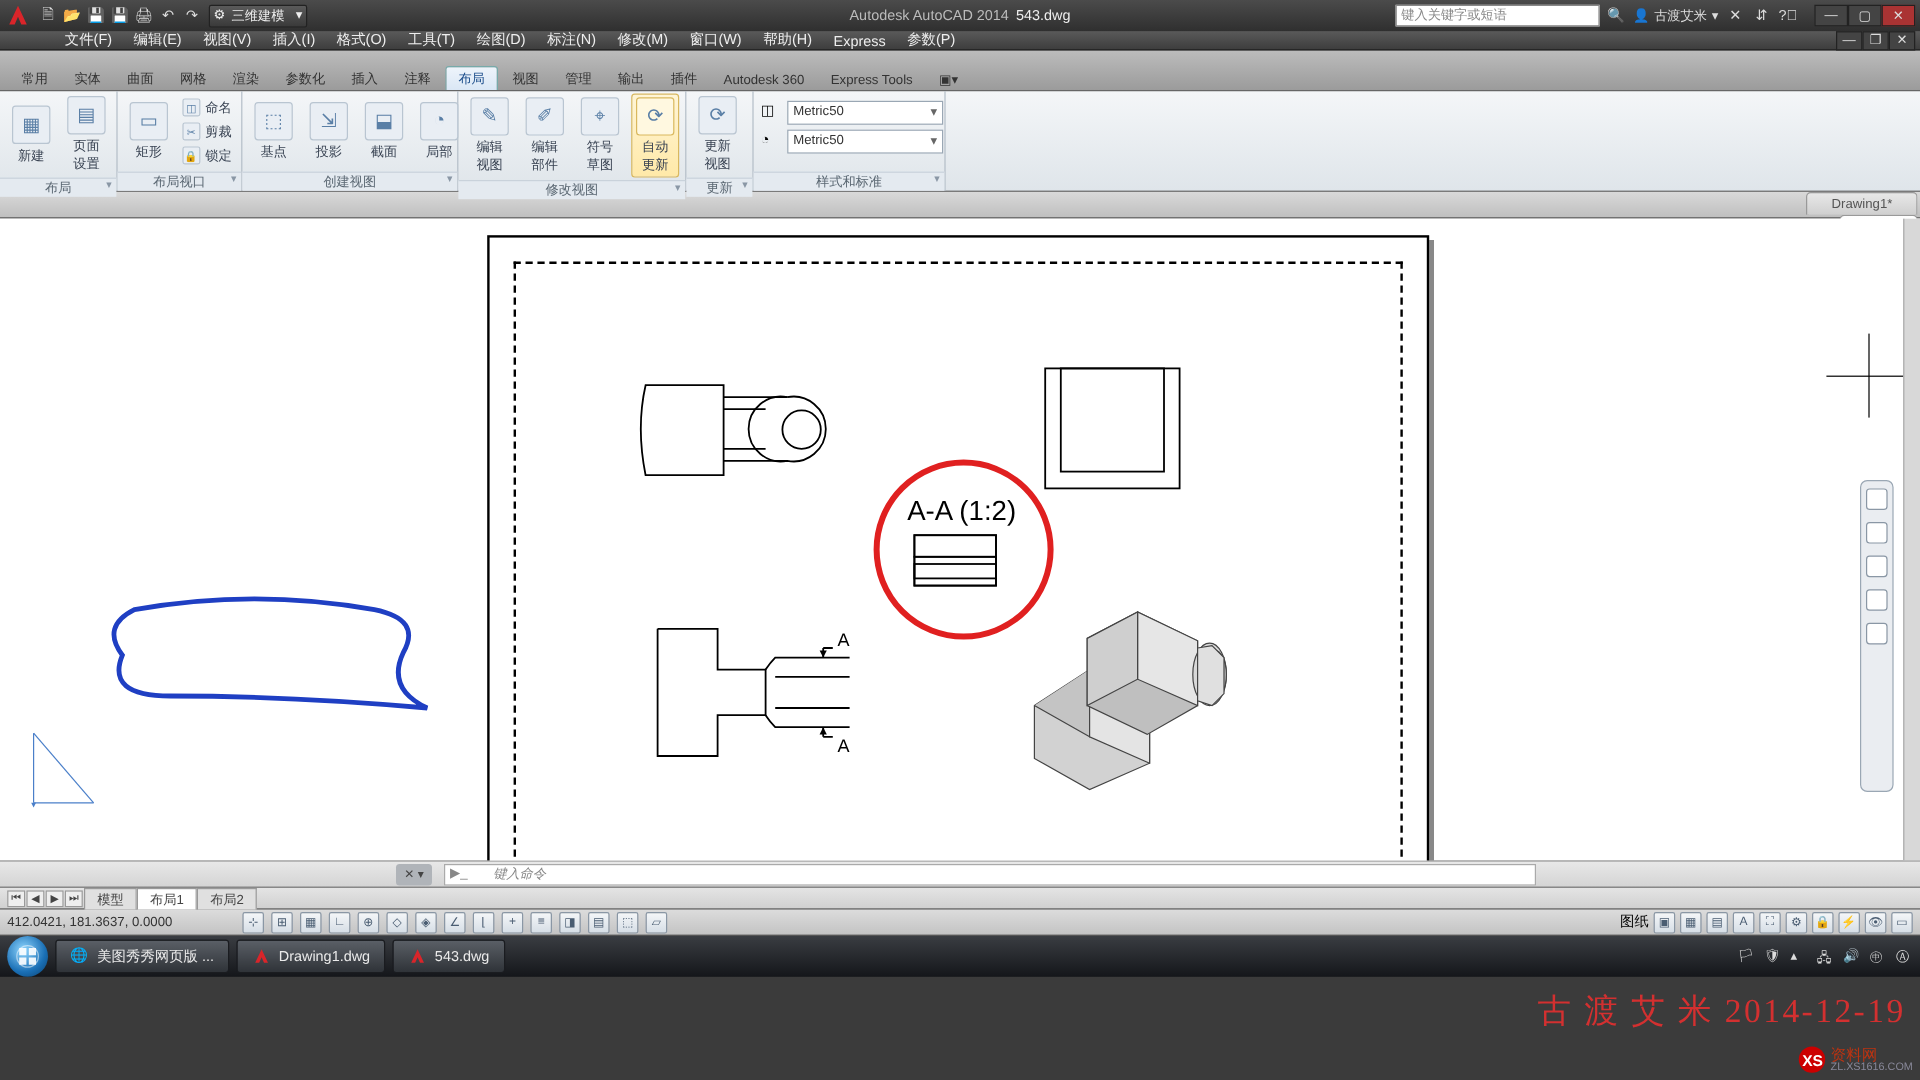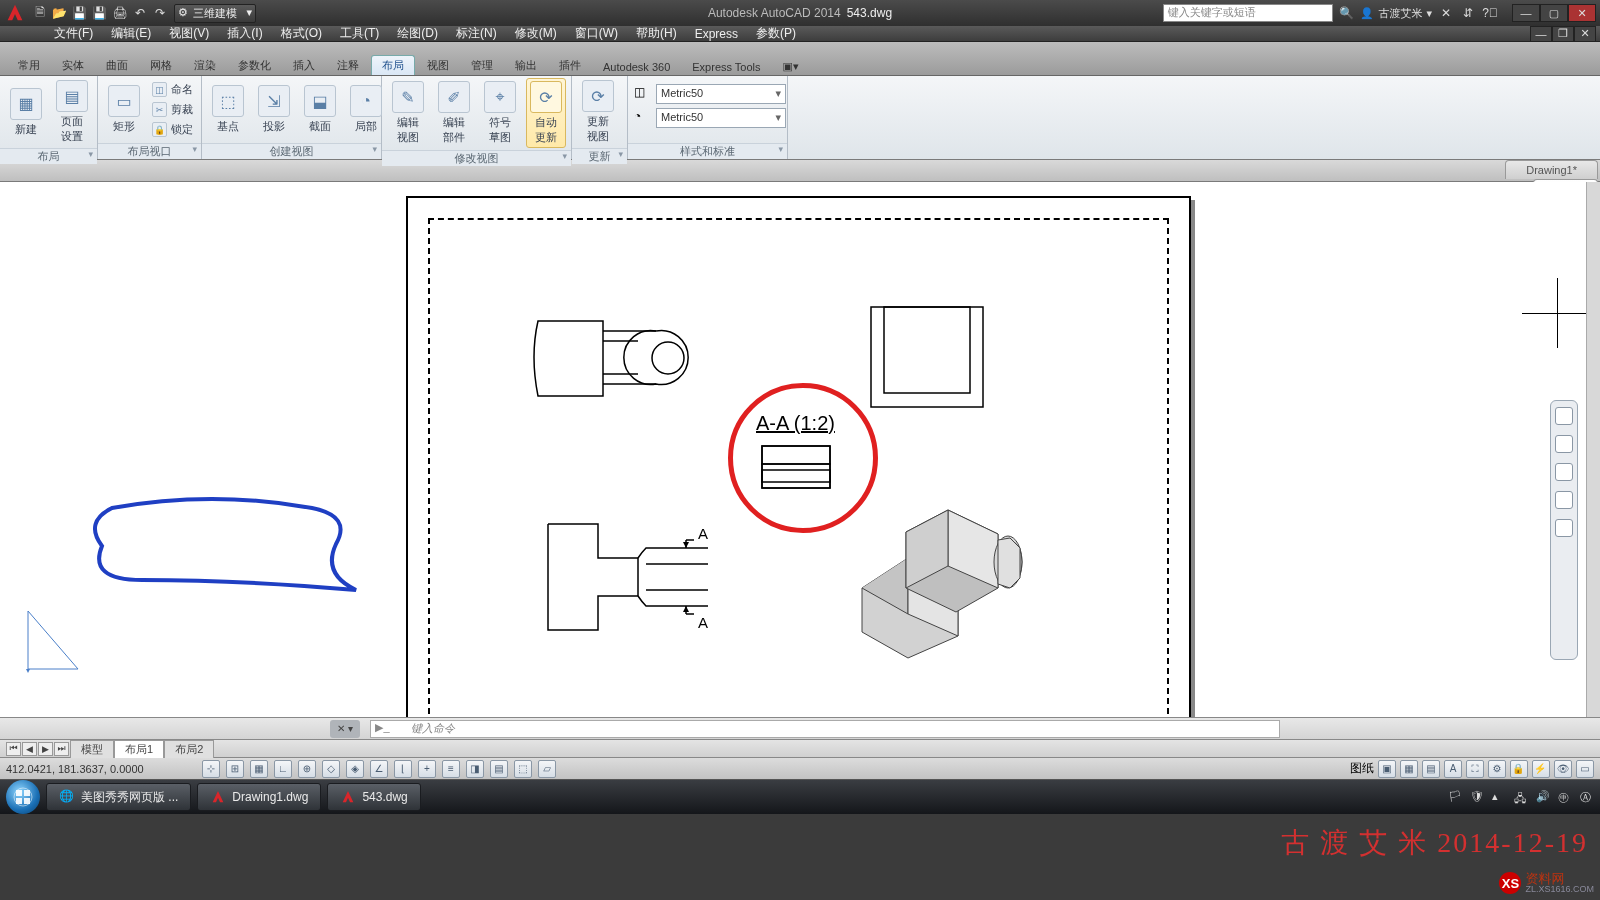--- a/index.html
+++ b/index.html
@@ -311,21 +311,21 @@
       <path d="M 128 25 A 27 27 0 1 1 128 78 A 27 27 0 1 1 128 25"></path>
       <circle cx="140" cy="52" r="16"></circle>
     </svg>
 
     <svg class="dwg" style="left:460px; top:106px;" width="120" height="110" viewBox="0 0 120 110">
       <rect x="3" y="3" width="112" height="100"></rect>
       <rect x="16" y="3" width="86" height="86"></rect>
     </svg>
 
     <div class="redcirc" style="left:320px; top:185px; width:150px; height:150px;"></div>
-    <div style="position:absolute; left:348px; top:214px; font-size:20px; color:#000;text-decoration:underline;">A-A (1:2)</div>
+    <div style="position:absolute; left:348px; top:214px; font-size:23px; color:#000;">A-A (1:2)</div>
     <svg class="dwg" style="left:352px; top:240px;" width="74" height="58" viewBox="0 0 74 58">
       <defs>
           <pattern id="hatch" patternUnits="userSpaceOnUse" width="8" height="8">
             <line x1="0" y1="8" x2="8" y2="0" stroke="#000" stroke-width="1.2"></line>
           </pattern>
         </defs>
       <rect x="2" y="8" width="68" height="18" class="hatch"></rect>
       <rect x="2" y="26" width="68" height="18" fill="#fff"></rect>
       <rect x="2" y="32" width="68" height="18" class="hatch"></rect>
       <rect x="2" y="8" width="68" height="42"></rect>

